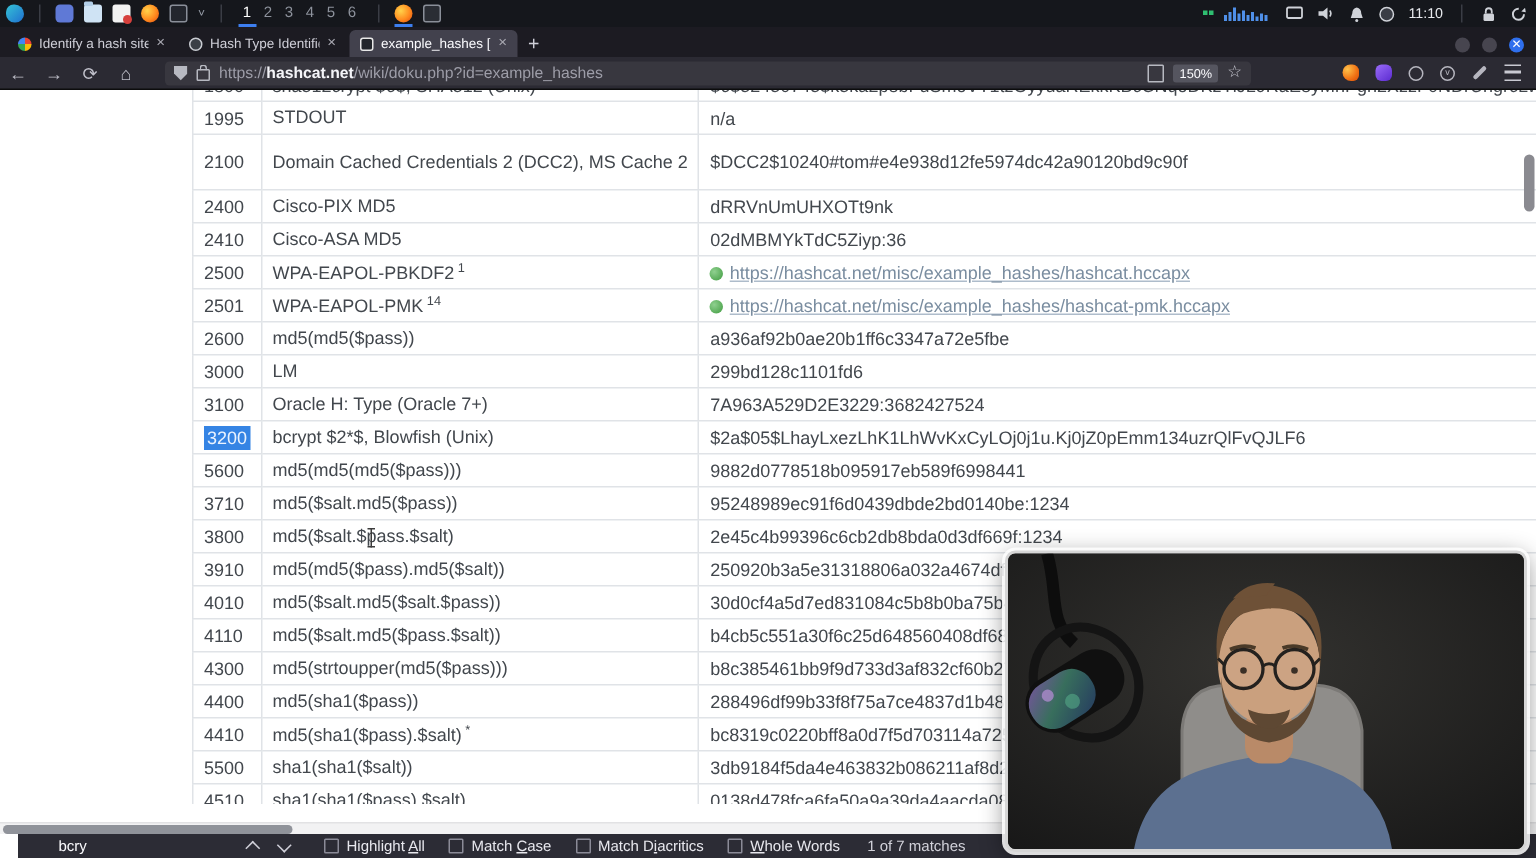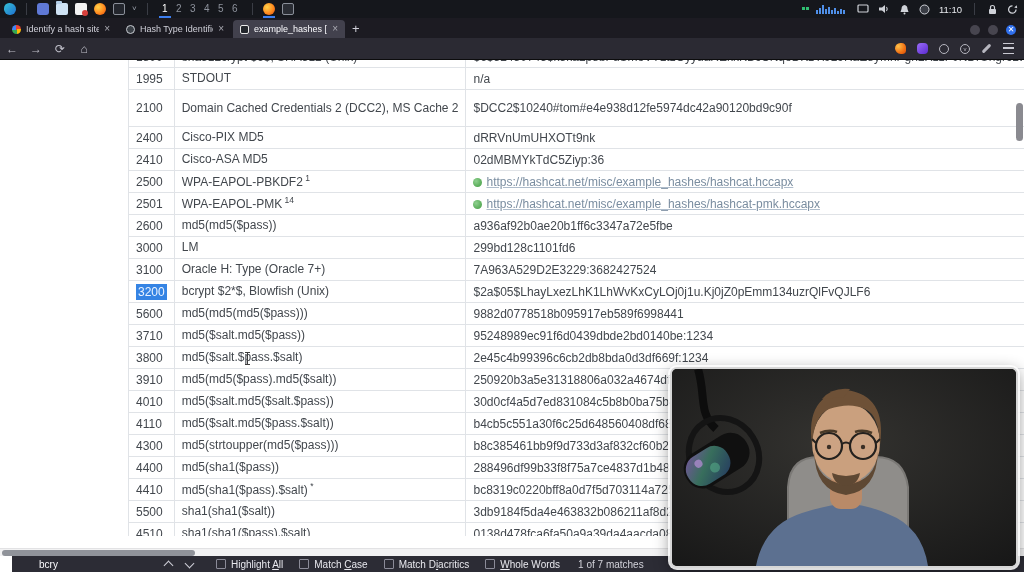--- a/index.html
+++ b/index.html
@@ -195,20 +195,28 @@
       <span class="wc"></span>
       <span class="wc close">✕</span>
     </span>
   </div>
 
   <div id="navbar" class="abs">
     <span class="nav-btn">←</span>
     <span class="nav-btn">→</span>
     <span class="nav-btn">⟳</span>
     <span class="nav-btn">⌂</span>
+    <div id="urlbox">
+      <span class="shield"></span>
+      <span class="lockic"></span>
+      <span id="urltext"><span>https://</span><b>hashcat.net</b><span>/wiki/doku.php?id=example_hashes</span></span>
+      <span class="reader-ic"></span>
+      <span class="zoom-badge">150%</span>
+      <span class="star">☆</span>
+    </div>
     <span class="ext-row">
       <span class="ext-fox"></span>
       <span class="ext-gem"></span>
       <span class="ext-circ"></span>
       <span class="ext-acct">v</span>
       <span class="ext-wrench"></span>
       <span class="ext-menu"></span>
     </span>
   </div>
 

